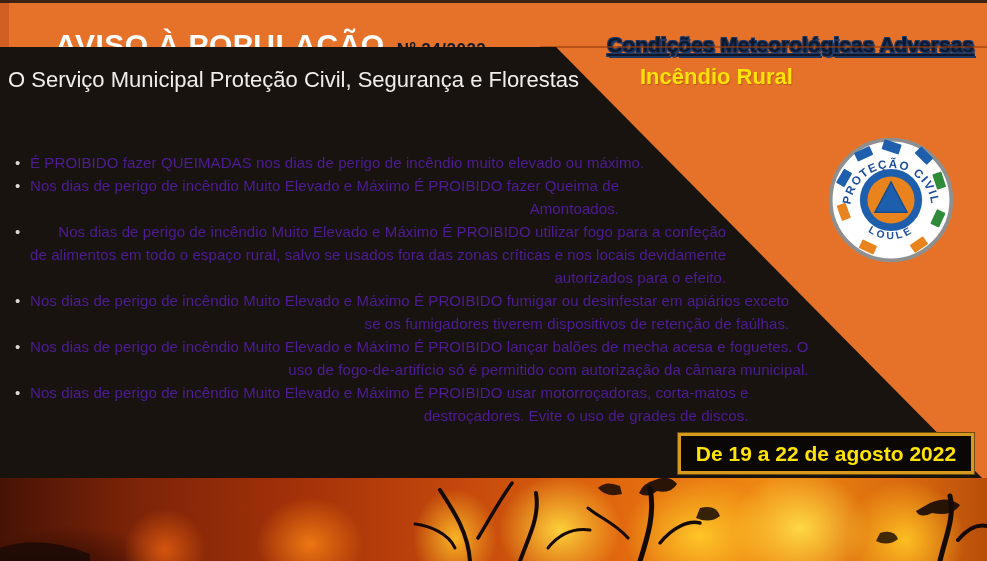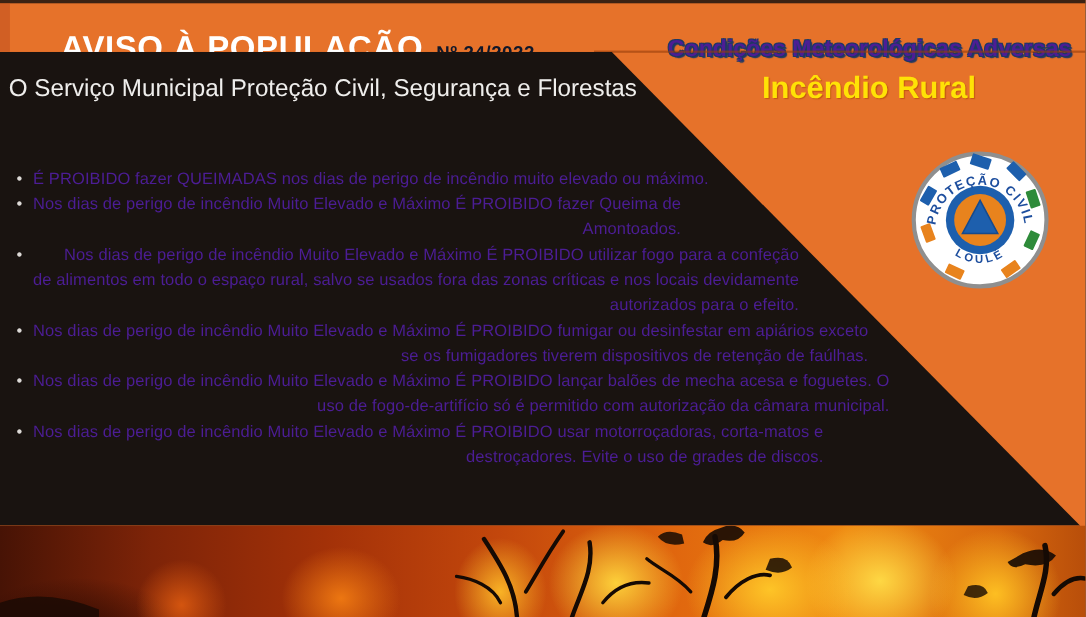--- a/index.html
+++ b/index.html
@@ -22,25 +22,26 @@
     box-sizing:border-box;padding:0 13px 0 55px;margin-top:20px;
   }
   .header-title-group{display:flex;align-items:baseline;white-space:nowrap;}
   .header-title{
     color:#fff;font-size:30px;font-weight:600;letter-spacing:.5px;
   }
   .header-number{
     color:#0f172a;font-size:17px;font-weight:600;margin-left:12px;letter-spacing:.5px;
   }
   .header-right{
-    color:#4c1d95;font-size:21px;font-weight:bold;white-space:nowrap;
+    color:#0f172a;font-size:21px;font-weight:bold;white-space:nowrap;
     text-shadow:
       -1px -1px 0 var(--navy,#1F3864), 1px -1px 0 var(--navy,#1F3864),
       -1px  1px 0 var(--navy,#1F3864), 1px  1px 0 var(--navy,#1F3864),
        2px  2px 1px var(--navy,#1F3864);
+    text-decoration: underline;
   }
   .header-underline{
     position:absolute;left:540px;top:46px;width:447px;height:2px;
     background:rgba(150,62,12,.6);
   }
 
   
   .black-panel{
     position:absolute;left:0;top:47px;width:987px;height:431px;
     background:var(--black_panel,#191310);
@@ -48,22 +49,22 @@
     clip-path:polygon(0 0,556px 0,982px 100%,0 100%);
   }
 
   .intro{
     position:absolute;left:8px;top:66px;
     color:#efeeec;font-size:22px;line-height:28px;white-space:nowrap;
   }
   .intro span{display:block;}
 
   .incendio{
-    position:absolute;left:640px;top:64px;width:300px;text-align:center;
-    color:var(--yellow,#FFE206);font-size:28px;font-weight:bold;
+    position:absolute;left:640px;top:64px;width:300px;
+    color:var(--yellow,#FFE206);font-size:22px;font-weight:bold;
     text-shadow:1px 1px 1px rgba(170,70,0,.6);
     white-space:nowrap;
   }
 
   
   .bullets{
     position:absolute;left:10px;top:151px;width:975px;
     margin:0;padding:0;list-style:none;
   }
   .bullet{display:flex;margin:0;padding:0;}
@@ -183,20 +184,23 @@
       <path id="arcBottom" d="M 30,81 A 41.5,41.5 0 0 0 110,81" fill="none"></path>
     </defs>
     <text font-family="Liberation Sans, sans-serif" font-size="12.5" font-weight="bold" fill="#1D4E9E" letter-spacing="1.5">
       <textPath href="#arcTop" startOffset="50%" text-anchor="middle">PROTEÇÃO CIVIL</textPath>
     </text>
     <text font-family="Liberation Sans, sans-serif" font-size="11" font-weight="bold" fill="#1D4E9E" letter-spacing="3">
       <textPath href="#arcBottom" startOffset="50%" text-anchor="middle">LOULÉ</textPath>
     </text>
   </svg>
 
+  <div class="date-box">
+    <span class="date-text">De 19 a 22 de agosto 2022</span>
+  </div>
 
   <div class="fire">
     <svg width="987" height="83" viewBox="0 0 987 83">
       <g stroke="#150a04" fill="none" stroke-linecap="round">
         <path d="M470 83 C 468 55, 455 35, 440 12" stroke-width="4"></path>
         <path d="M455 70 C 448 55, 430 48, 415 46" stroke-width="3"></path>
         <path d="M478 60 C 490 40, 498 25, 512 5" stroke-width="3.5"></path>
         <path d="M520 83 C 528 60, 540 40, 536 15" stroke-width="4"></path>
         <path d="M548 70 C 560 55, 575 50, 590 52" stroke-width="3"></path>
         <path d="M640 83 C 648 58, 655 35, 650 10" stroke-width="5"></path>

